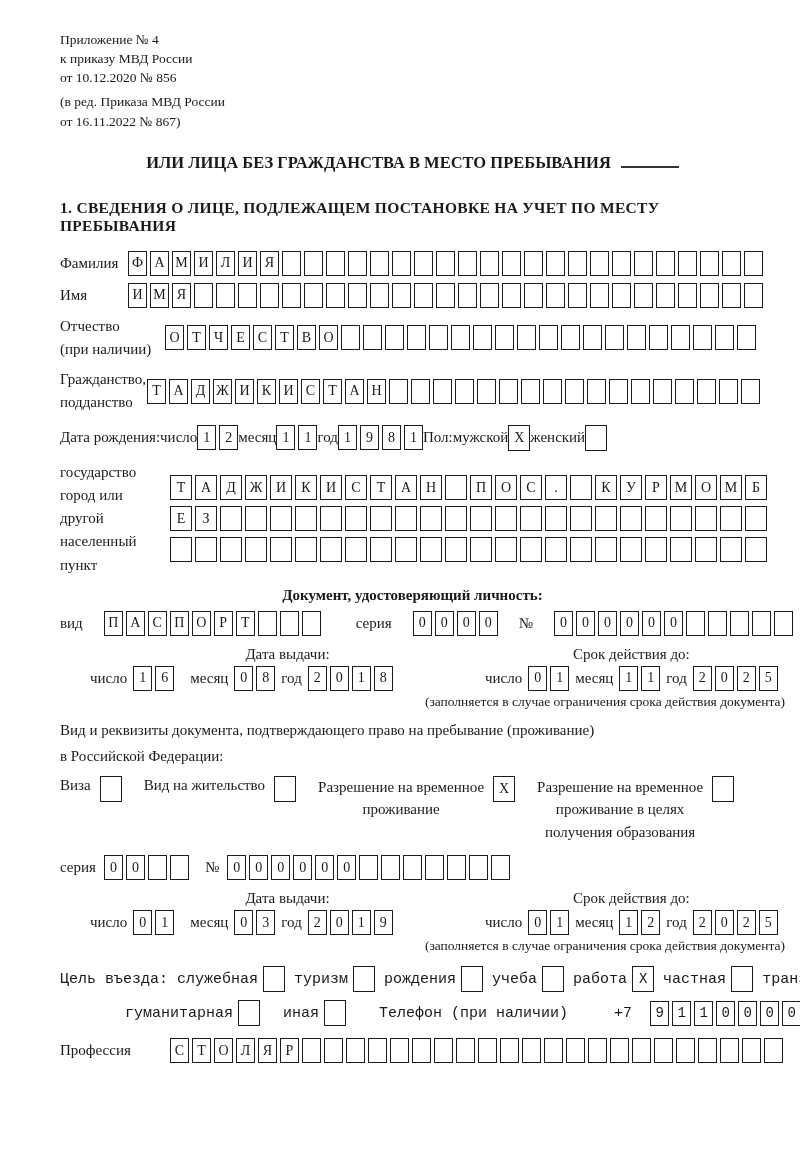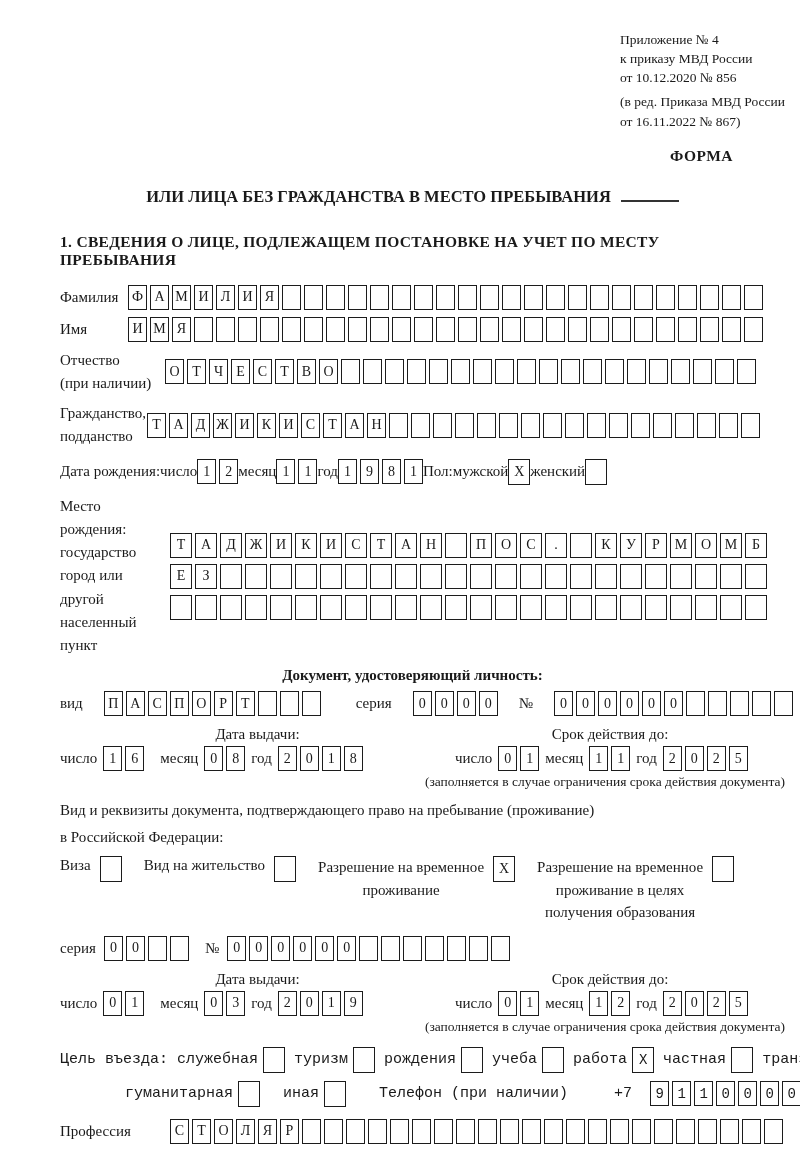--- a/index.html
+++ b/index.html
@@ -4,21 +4,21 @@
 <style>
   html,body{margin:0;padding:0;background:#fff;}
   body{
     width:800px;height:1163px;overflow:hidden;
     font-family:"Liberation Serif","DejaVu Serif",serif;
     color:#1a1a1a;
   }
   .page{padding:30px 35px 20px 60px;position:relative;}
 
   
-  .annex{margin-left:560px;font-size:13.5px;line-height:1.42;white-space:nowrap;}
+  .annex{font-size:13.5px;line-height:1.42;white-space:nowrap;}
   .annex .gap{height:5px;}
   .forma{margin-top:16px;padding-right:32px;text-align:right;font-weight:bold;font-size:15.5px;letter-spacing:.5px;}
 
   
   .title{margin-top:20px;text-align:center;font-weight:bold;font-size:16.5px;line-height:1.45;}
   .blank-line{display:inline-block;width:58px;border-bottom:2px solid #333;height:12px;margin-left:10px;}
   .section-heading{margin-top:24px;font-weight:bold;font-size:15.5px;letter-spacing:.3px;}
 
   
   .row{display:flex;align-items:center;margin-top:7px;}
@@ -31,21 +31,21 @@
     font-size:14px;background:#fff;flex:0 0 auto;
   }
   .boxes-wide .cell{width:22px;}
   .cb{width:22px;height:26px;}
   .stack{display:flex;flex-direction:column;gap:6px;}
 
   .w68{width:68px;}  .w105{width:105px;} .w87{width:87px;} .w110{width:110px;}
   .w48{width:48px;}
 
   
-  .dates-row{display:flex;margin-top:10px;}
+  .dates-row{display:flex;margin-top:10px;margin-left:30px;}
   .date-col{display:flex;flex-direction:column;}
   .date-col.left{flex:0 0 395px;}
   .date-col.right{flex:1;}
   .date-head{text-align:center;font-size:15px;margin-bottom:3px;}
   .date-line{display:flex;align-items:center;gap:6px;}
   .note{font-size:13.5px;margin-top:3px;}
   .note-right{margin-left:330px;width:430px;text-align:center;}
 
   .doc-heading{margin-top:10px;text-align:center;font-weight:bold;font-size:15px;}
   .plain{font-size:15px;margin-top:9px;line-height:1.5;}
@@ -68,21 +68,20 @@
 
   <div class="annex">
     <div>Приложение № 4</div>
     <div>к приказу МВД России</div>
     <div>от 10.12.2020 № 856</div>
     <div class="gap"></div>
     <div>(в ред. Приказа МВД России</div>
     <div>от 16.11.2022 № 867)</div>
   </div>
 
-  <div class="forma">ФОРМА</div>
 
   <div class="title">
     <div>
       <span>ИЛИ ЛИЦА БЕЗ ГРАЖДАНСТВА В МЕСТО ПРЕБЫВАНИЯ</span><span class="blank-line"></span>
     </div>
   </div>
 
   <div class="section-heading">1. СВЕДЕНИЯ О ЛИЦЕ, ПОДЛЕЖАЩЕМ ПОСТАНОВКЕ НА УЧЕТ ПО МЕСТУ ПРЕБЫВАНИЯ</div>
 
   <div class="row mt16">
@@ -249,21 +248,20 @@
       </span>
     <span class="lbl">Пол:</span>
     <span class="lbl">мужской</span>
     <span class="cell cb">X</span>
     <span class="lbl">женский</span>
     <span class="cell cb"></span>
   </div>
 
   <div class="row mt10">
     <div class="lblcol w110">
-      <div>Место рождения:</div>
       <div>государство</div>
       <div>город или другой</div>
       <div>населенный пункт</div>
     </div>
     <div class="stack">
       <div class="boxes boxes-wide">
           <span class="cell">Т</span>
           <span class="cell">А</span>
           <span class="cell">Д</span>
           <span class="cell">Ж</span>

